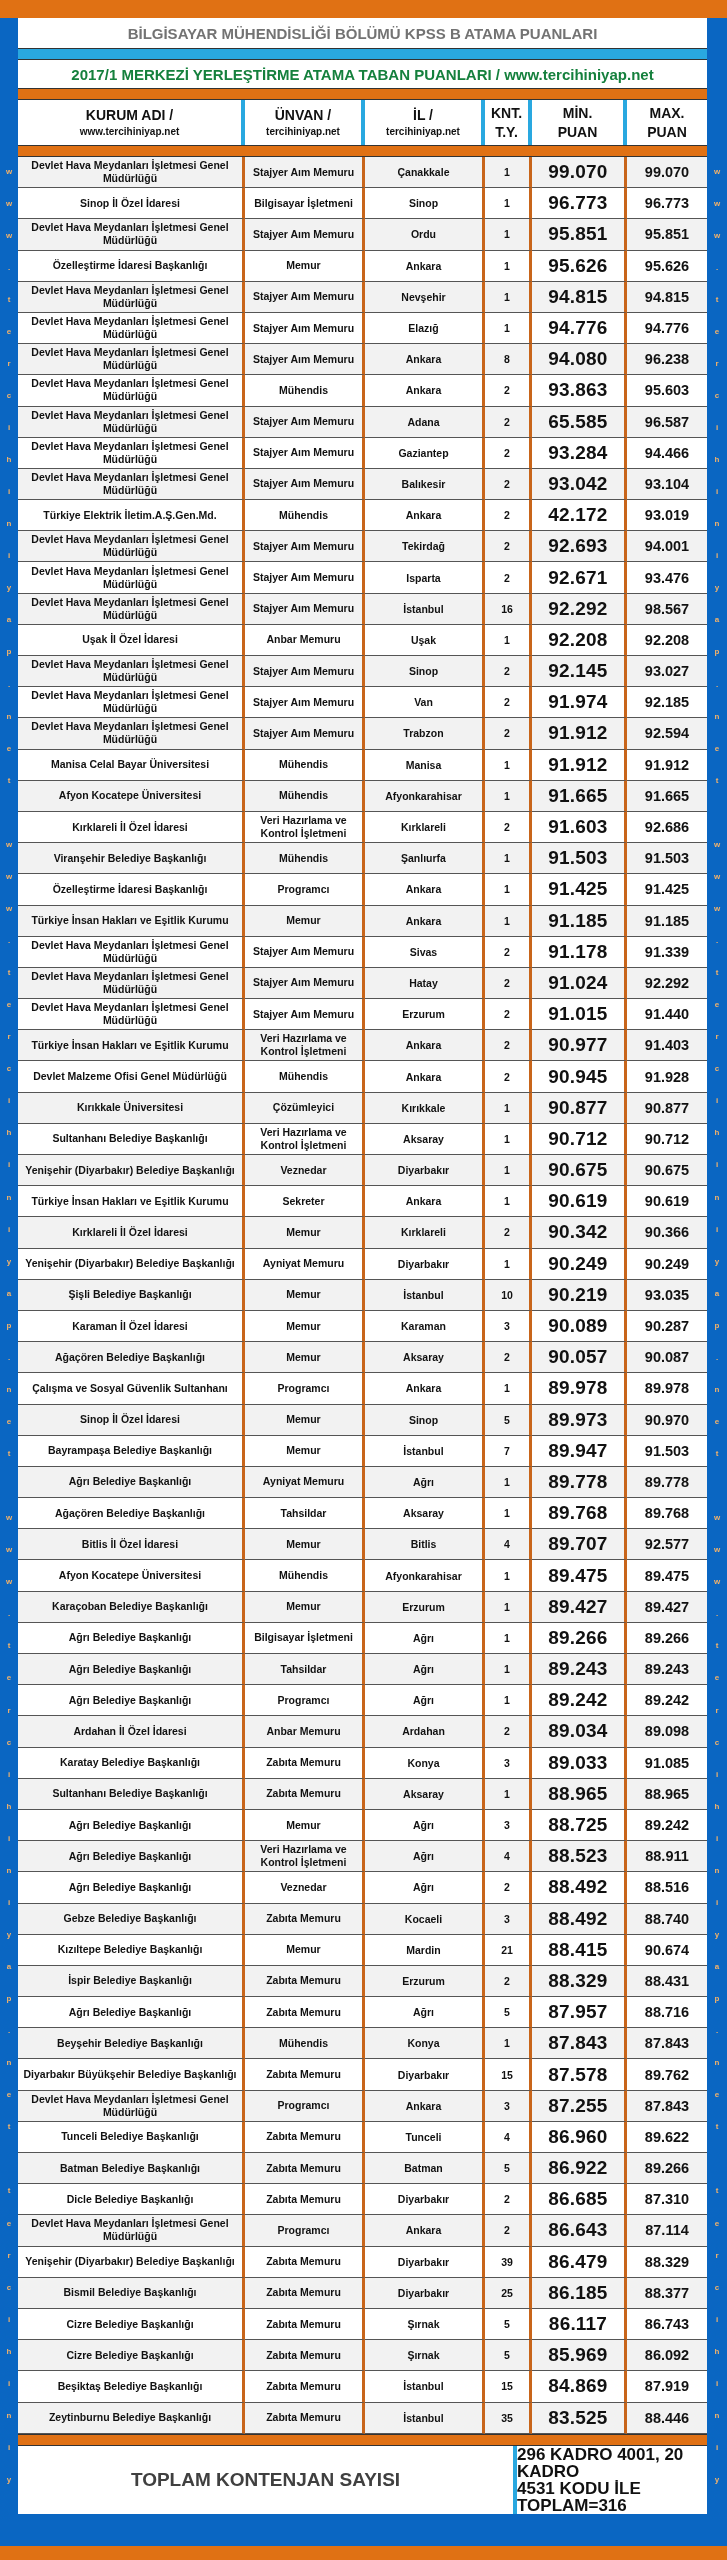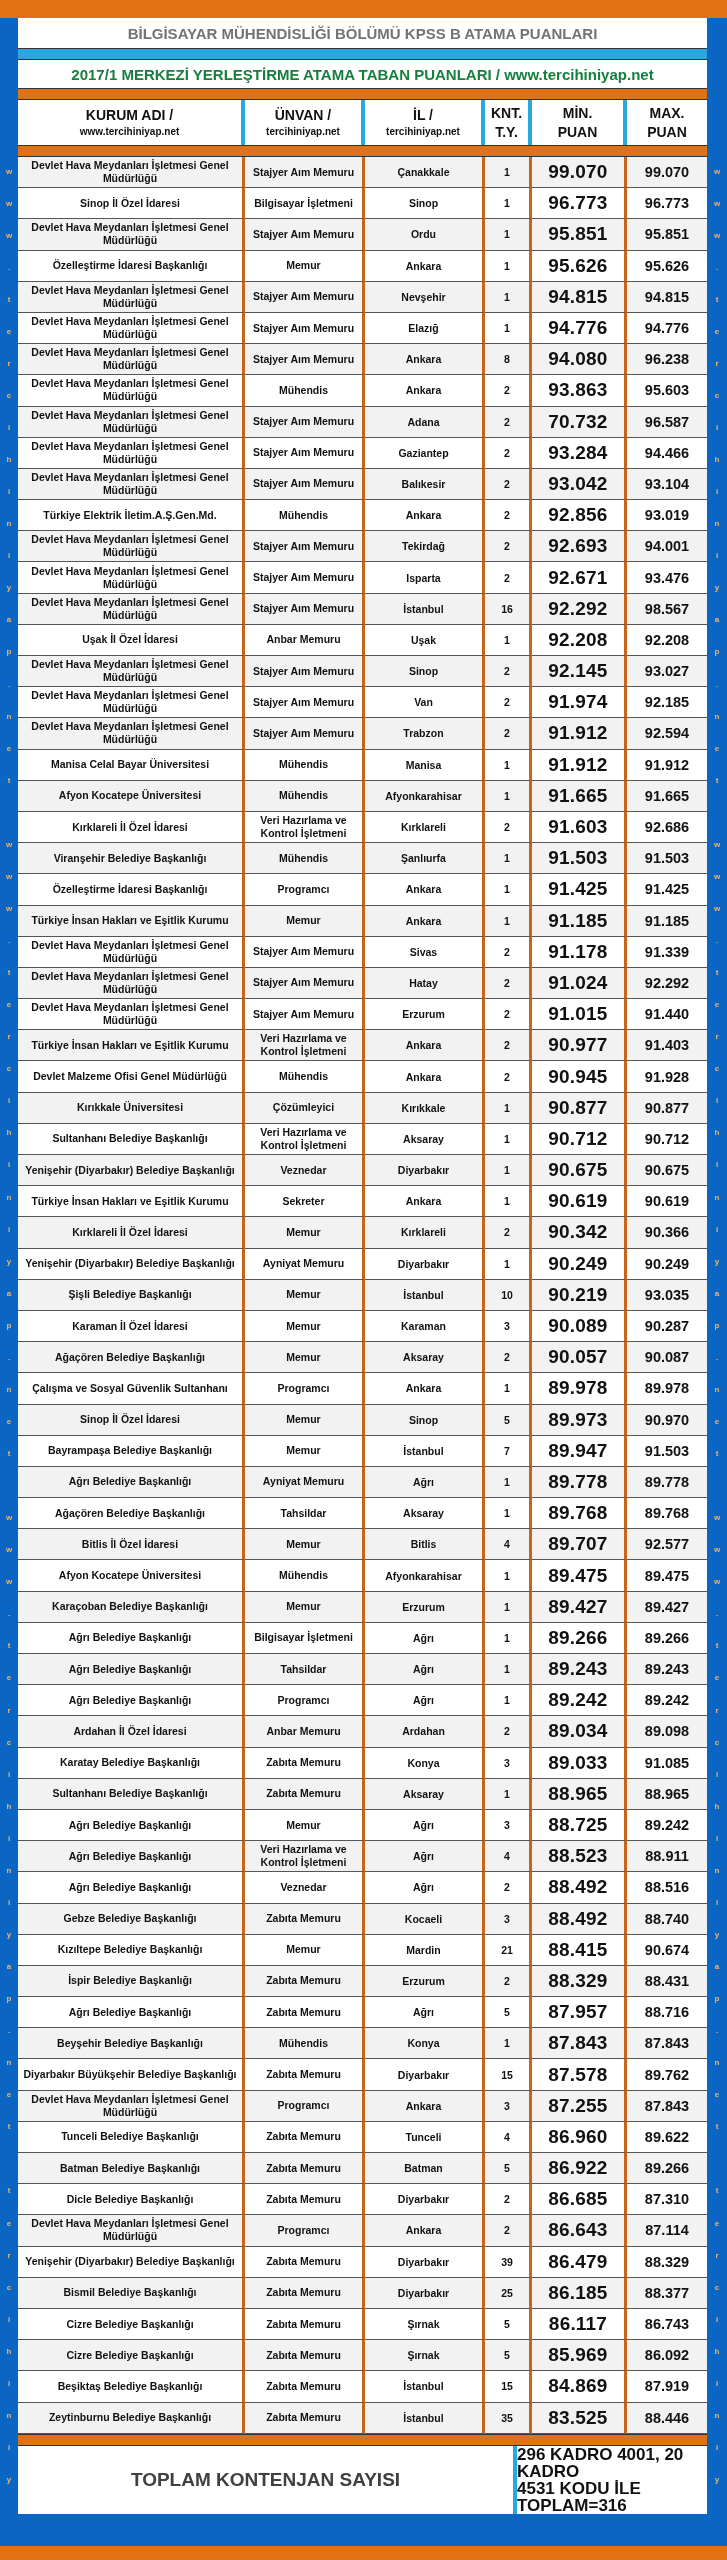--- a/index.html
+++ b/index.html
@@ -295,21 +295,21 @@
         <div class="c-il">Ankara</div>
         <div class="c-knt">2</div>
         <div class="c-min">93.863</div>
         <div class="c-max">95.603</div>
       </div>
       <div class="grid r">
         <div class="c-kurum">Devlet Hava Meydanları İşletmesi Genel Müdürlüğü</div>
         <div class="c-unvan">Stajyer Aım Memuru</div>
         <div class="c-il">Adana</div>
         <div class="c-knt">2</div>
-        <div class="c-min">70.732</div>
+        <div class="c-min">65.585</div>
         <div class="c-max">96.587</div>
       </div>
       <div class="grid r">
         <div class="c-kurum">Devlet Hava Meydanları İşletmesi Genel Müdürlüğü</div>
         <div class="c-unvan">Stajyer Aım Memuru</div>
         <div class="c-il">Gaziantep</div>
         <div class="c-knt">2</div>
         <div class="c-min">93.284</div>
         <div class="c-max">94.466</div>
       </div>
@@ -319,21 +319,21 @@
         <div class="c-il">Balıkesir</div>
         <div class="c-knt">2</div>
         <div class="c-min">93.042</div>
         <div class="c-max">93.104</div>
       </div>
       <div class="grid r">
         <div class="c-kurum">Türkiye Elektrik İletim.A.Ş.Gen.Md.</div>
         <div class="c-unvan">Mühendis</div>
         <div class="c-il">Ankara</div>
         <div class="c-knt">2</div>
-        <div class="c-min">92.856</div>
+        <div class="c-min">42.172</div>
         <div class="c-max">93.019</div>
       </div>
       <div class="grid r">
         <div class="c-kurum">Devlet Hava Meydanları İşletmesi Genel Müdürlüğü</div>
         <div class="c-unvan">Stajyer Aım Memuru</div>
         <div class="c-il">Tekirdağ</div>
         <div class="c-knt">2</div>
         <div class="c-min">92.693</div>
         <div class="c-max">94.001</div>
       </div>

